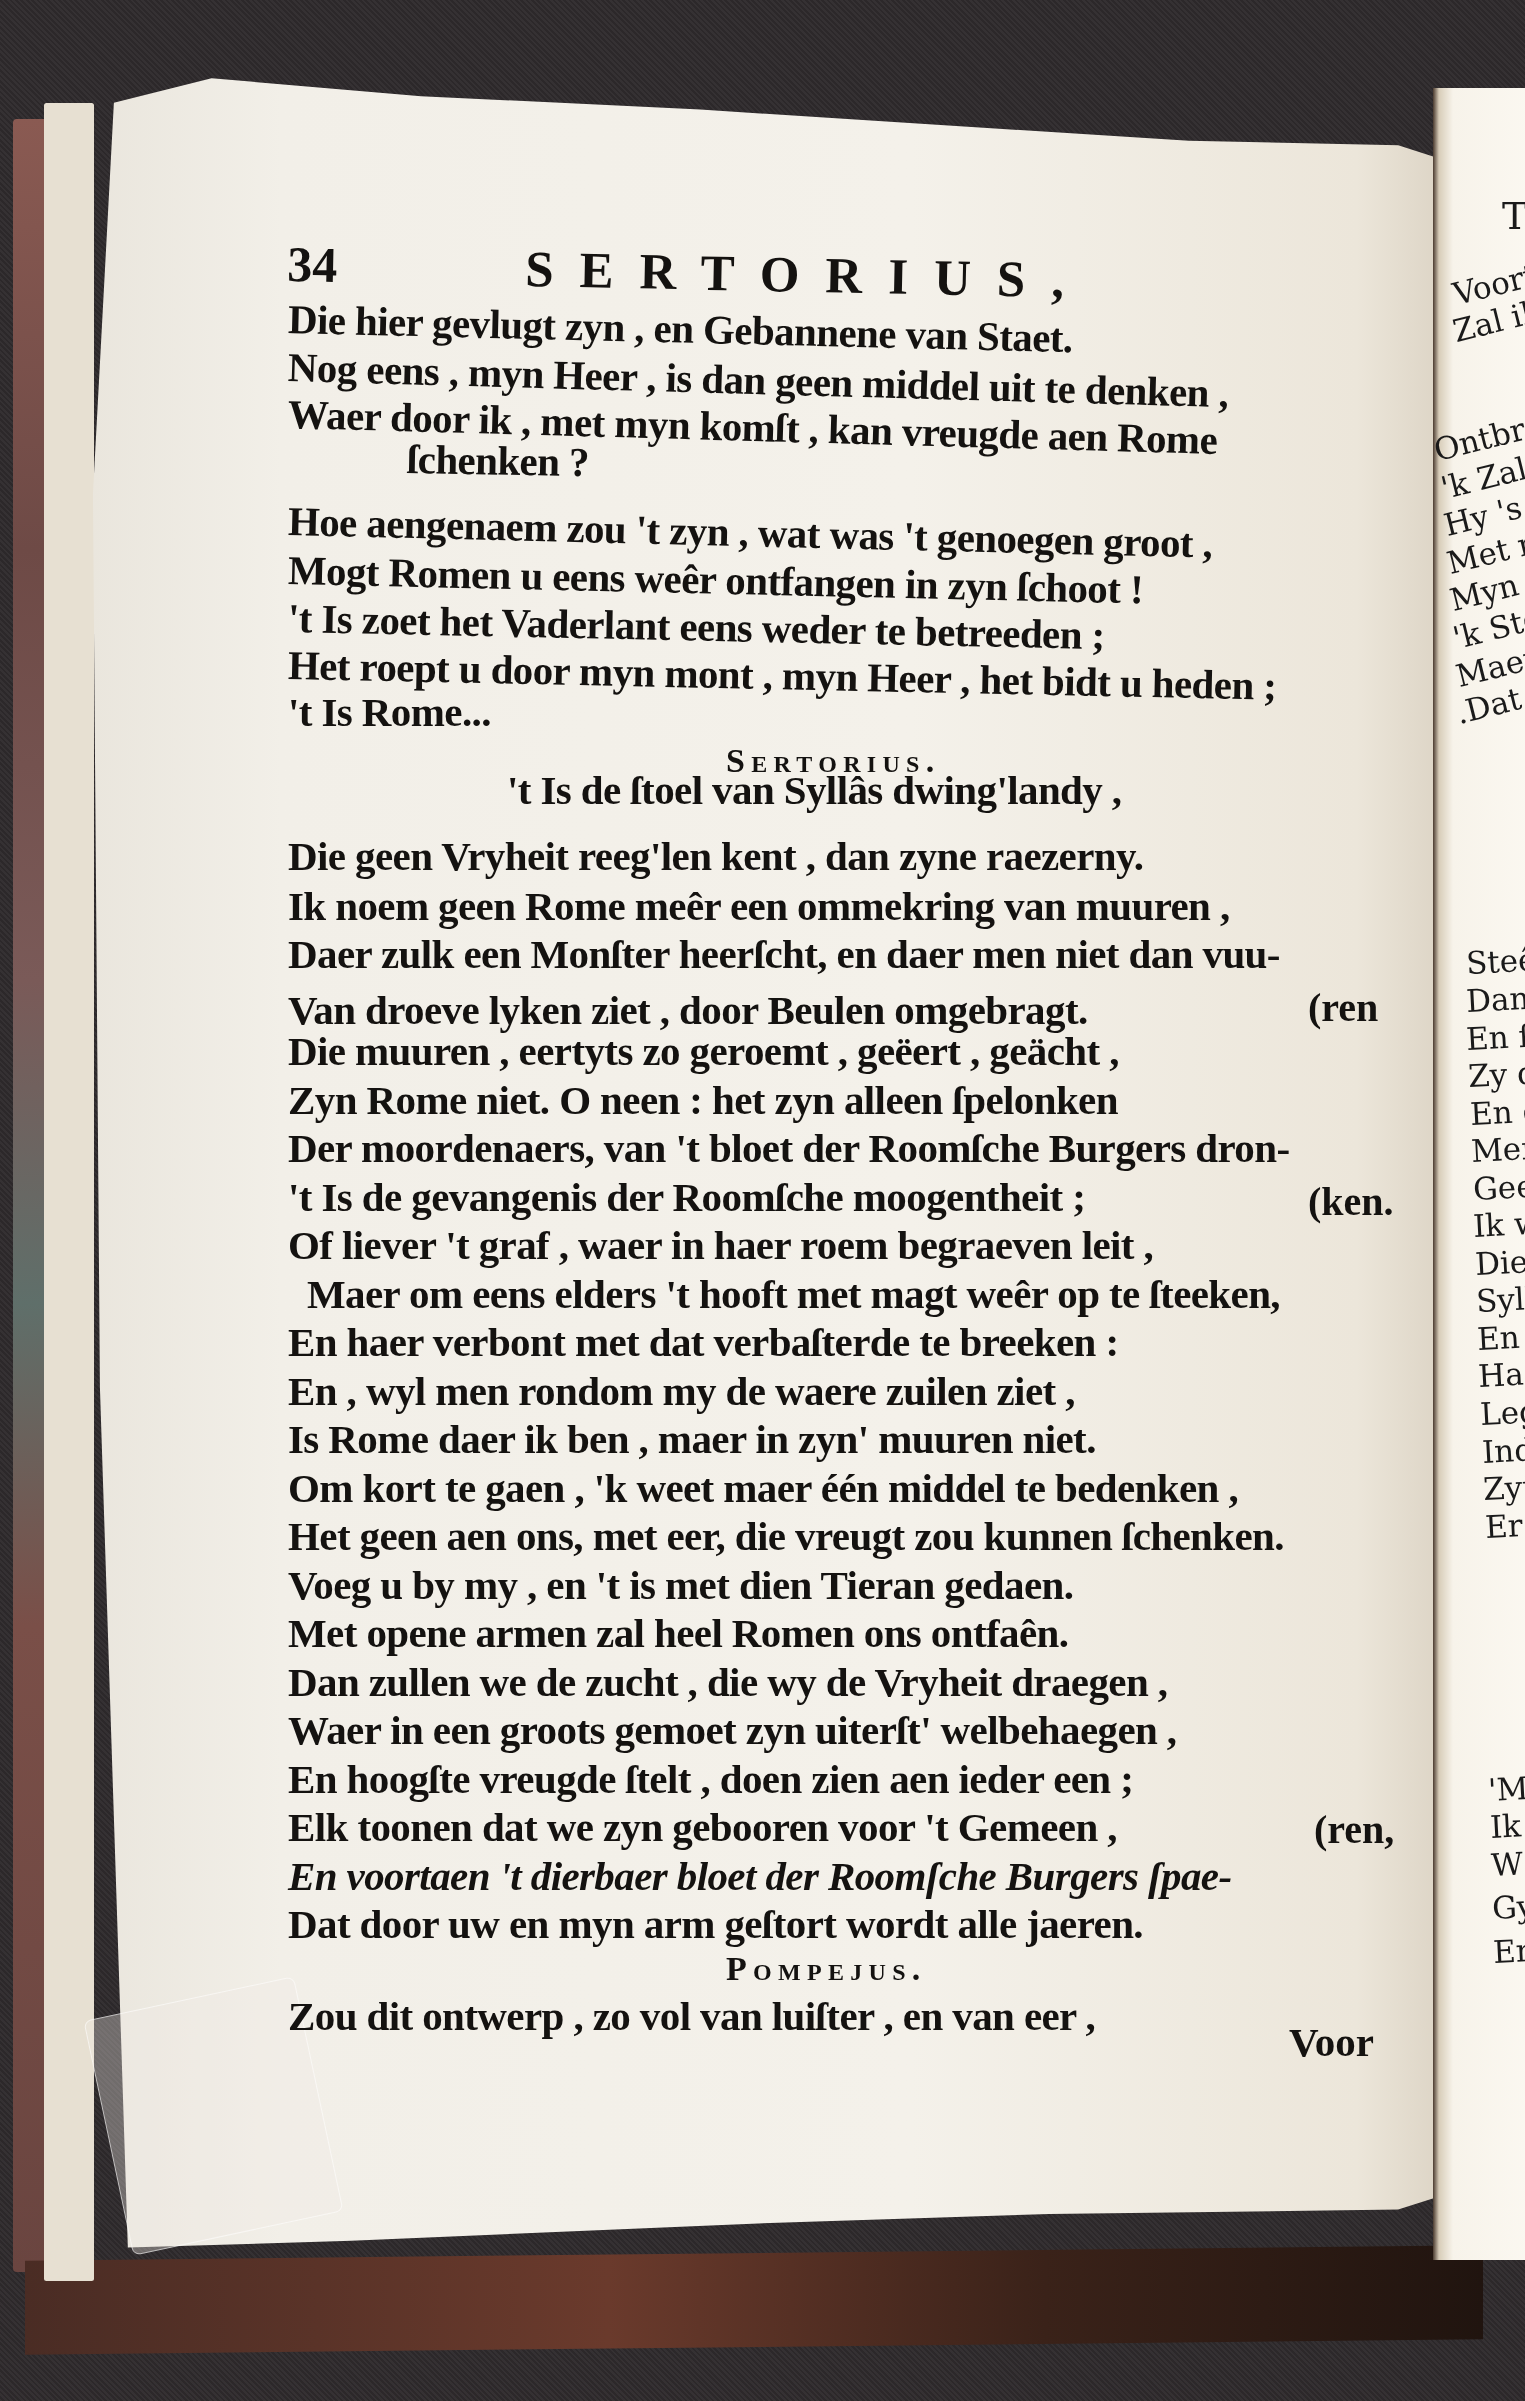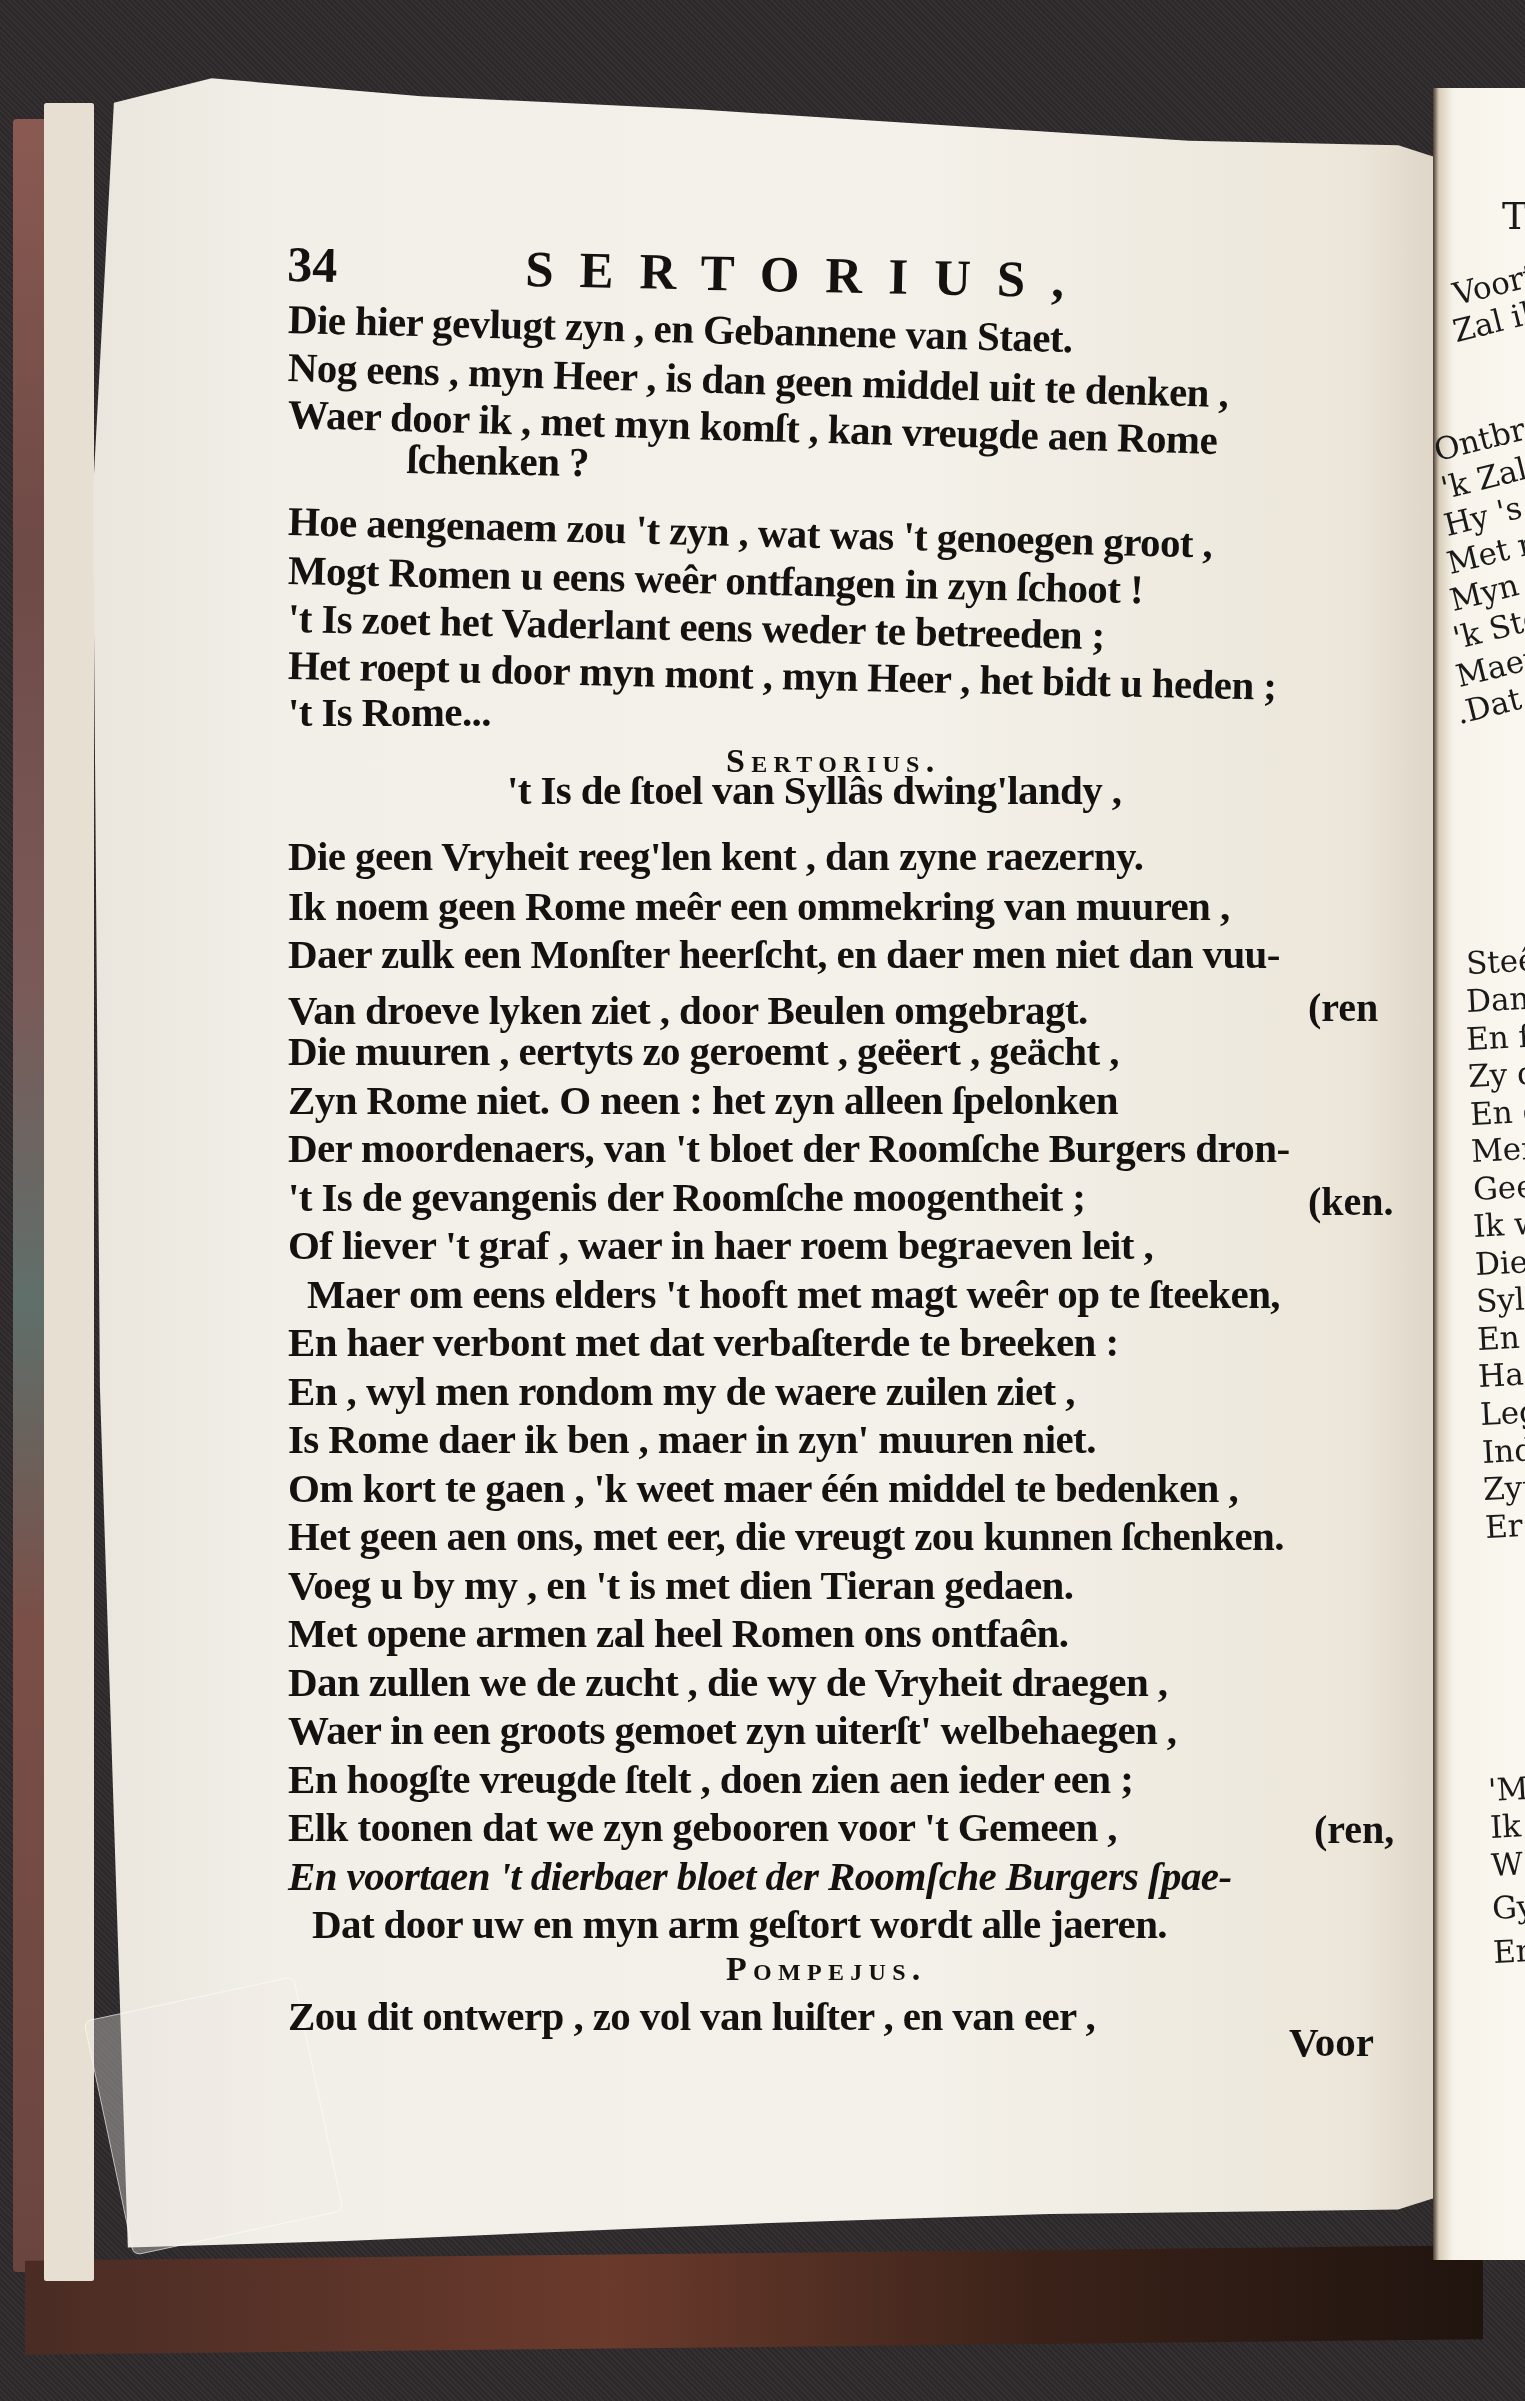--- a/index.html
+++ b/index.html
@@ -158,20 +158,20 @@
   <div class="line" style="top:1468px;">Om kort te gaen ,  'k weet maer één middel te bedenken ,</div>
   <div class="line" style="top:1516px;">Het geen aen ons, met eer, die vreugt zou kunnen ſchenken.</div>
   <div class="line" style="top:1565px;">Voeg u by my ,  en 't is met dien Tieran gedaen.</div>
   <div class="line" style="top:1613px;">Met opene armen zal heel Romen ons ontfaên.</div>
   <div class="line" style="top:1662px;">Dan zullen we de zucht ,  die wy de Vryheit draegen ,</div>
   <div class="line" style="top:1710px;">Waer in een groots gemoet zyn uiterſt' welbehaegen ,</div>
   <div class="line" style="top:1759px;">En hoogſte vreugde ſtelt ,  doen zien aen ieder een ;</div>
   <div class="line" style="top:1807px;">Elk toonen dat we zyn gebooren voor 't Gemeen ,</div>
   <div class="carry" style="top:1806px;left:1026px;">(ren,</div>
   <div class="line" style="top:1856px;font-style:italic;">En  voortaen 't dierbaer bloet der Roomſche Burgers ſpae-</div>
-  <div class="line" style="top:1904px;margin-left:24px;">Dat door uw en myn arm geſtort wordt alle jaeren.</div>
+  <div class="line" style="top:1904px;">Dat door uw en myn arm geſtort wordt alle jaeren.</div>
 
   <div class="speaker" style="top:1950px;left:438px;">Pompejus.</div>
 
   <div class="line" style="top:1996px;">Zou dit ontwerp ,  zo vol van luiſter ,  en van eer ,</div>
   <div class="catchword" style="top:2018px;left:1001px;">Voor</div>
 </div>
 
 
 </body></html>

